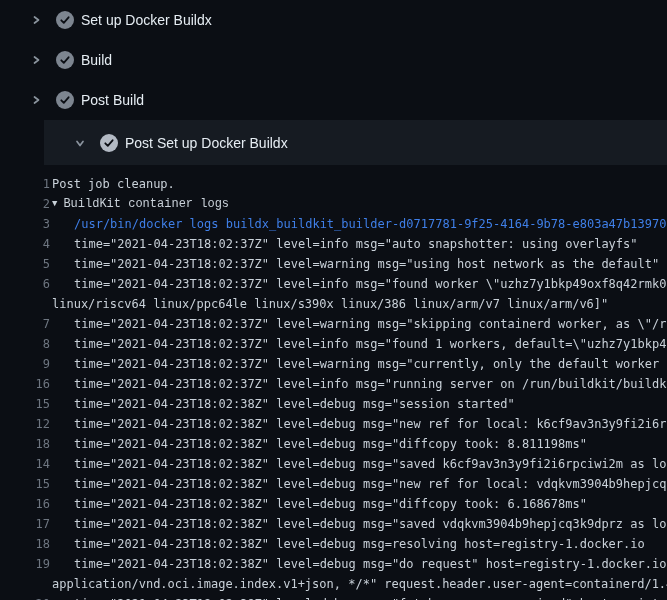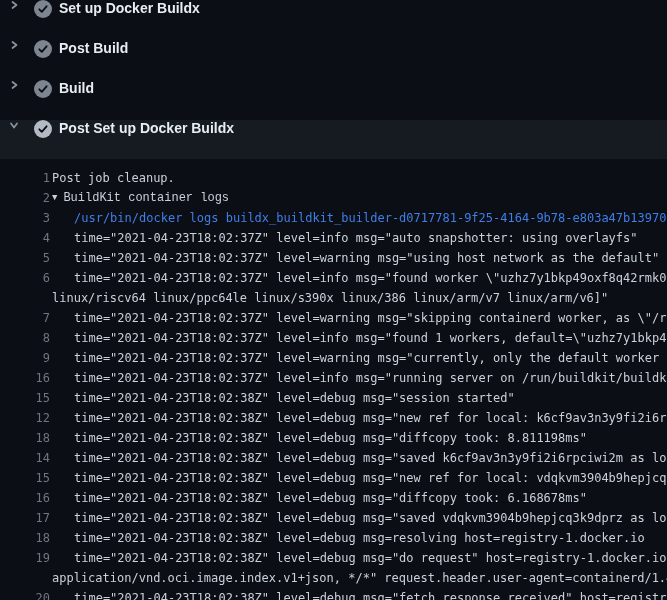--- a/index.html
+++ b/index.html
@@ -8,26 +8,26 @@
     background: #0b0e14;
     overflow: hidden;
     font-family: "Liberation Sans", sans-serif;
     position: relative;
   }
   
   #steps { width: 100%; }
   .step {
     height: 40px;
     display: flex;
-    padding-left: 9px;
+    align-items: center;
+    padding-left: 31px;
     cursor: pointer;
     box-sizing: border-box;
-    font-weight: bold;
   }
-  .step.expanded { background: #161b22; height: 39px; }
+  .step.expanded { background: #161b22; height: 45px; margin-left: 44px; }
   .chev { width: 10px; height: 10px; flex: none; }
   .chev path { stroke: #8b949e; stroke-width: 1.7; fill: none; stroke-linecap: round; stroke-linejoin: round; }
   .check { margin-left: 15px; flex: none; width: 18px; height: 18px; }
   .check circle { fill: #7d8590; }
   .step.expanded .check circle { fill: #b3bac4; }
   .check path { stroke: #0b0e14; stroke-width: 1.8; fill: none; stroke-linecap: round; stroke-linejoin: round; }
   .step-label { margin-left: 7px; color: #e6edf3; font-size: 14px; }
   
   #log {
     padding-top: 9px;
@@ -65,31 +65,31 @@
         <span class="step-label">Set up Docker Buildx</span>
       </div>
       <div class="step">
         <svg class="chev" viewBox="0 0 10 10">
           <path d="M3.5 2 L7.5 5 L3.5 8"></path>
         </svg>
         <svg class="check" viewBox="0 0 18 18">
           <circle cx="9" cy="9" r="9"></circle>
           <path d="M5.3 9.3 L7.8 11.8 L12.6 6.3"></path>
         </svg>
-        <span class="step-label">Post Build</span>
+        <span class="step-label">Build</span>
       </div>
       <div class="step">
         <svg class="chev" viewBox="0 0 10 10">
           <path d="M3.5 2 L7.5 5 L3.5 8"></path>
         </svg>
         <svg class="check" viewBox="0 0 18 18">
           <circle cx="9" cy="9" r="9"></circle>
           <path d="M5.3 9.3 L7.8 11.8 L12.6 6.3"></path>
         </svg>
-        <span class="step-label">Build</span>
+        <span class="step-label">Post Build</span>
       </div>
       <div class="step expanded">
         <svg class="chev" viewBox="0 0 10 10">
           <path d="M2 3.5 L5 7.5 L8 3.5"></path>
         </svg>
         <svg class="check" viewBox="0 0 18 18">
           <circle cx="9" cy="9" r="9"></circle>
           <path d="M5.3 9.3 L7.8 11.8 L12.6 6.3"></path>
         </svg>
         <span class="step-label">Post Set up Docker Buildx</span>

